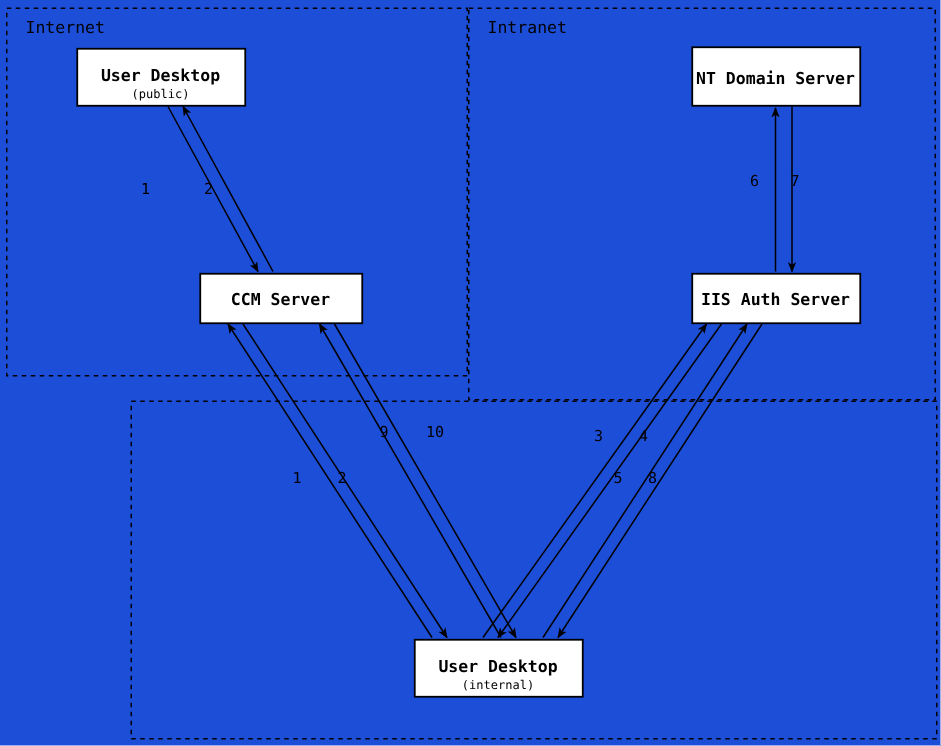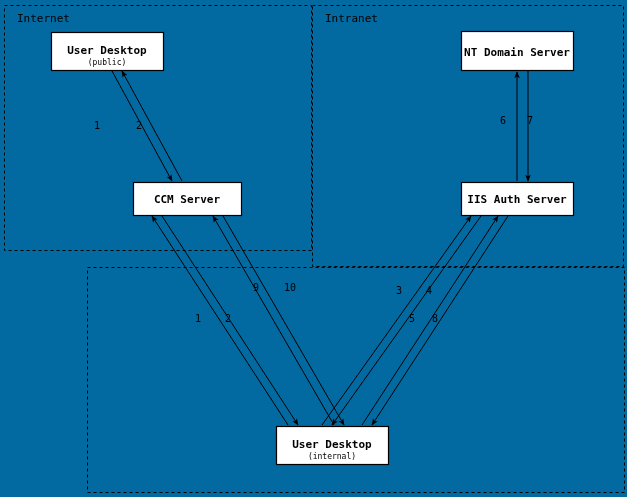--- a/index.html
+++ b/index.html
@@ -4,21 +4,21 @@
 <style>
   html, body {
     margin: 0;
     padding: 0;
     background: #ffffff;
   }
   #stage {
     position: relative;
     width: 627px;
     height: 497px;
-    background: #0369a1;
+    background: #1d4ed8;
     overflow: hidden;
     font-family: "DejaVu Sans Mono", monospace;
   }
   svg.diagram {
     position: absolute;
     left: 0;
     top: 0;
     width: 627px;
     height: 497px;
   }

